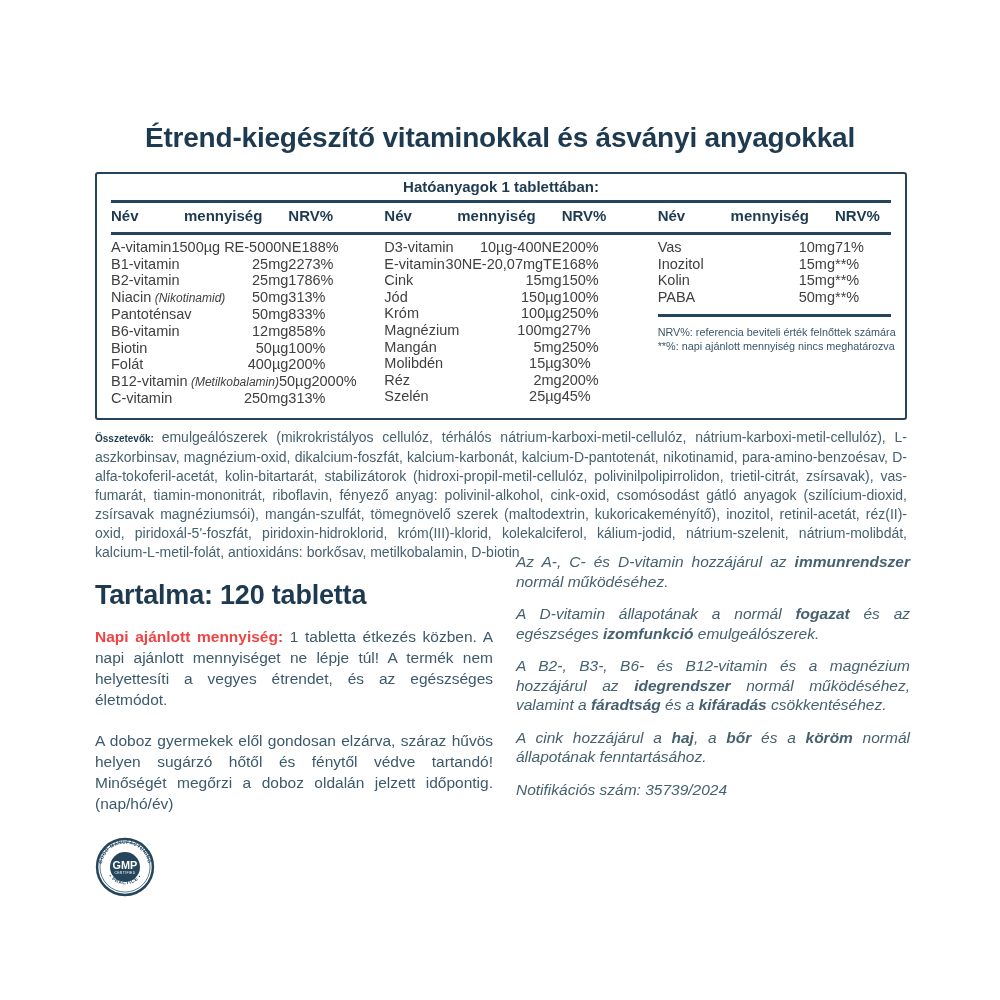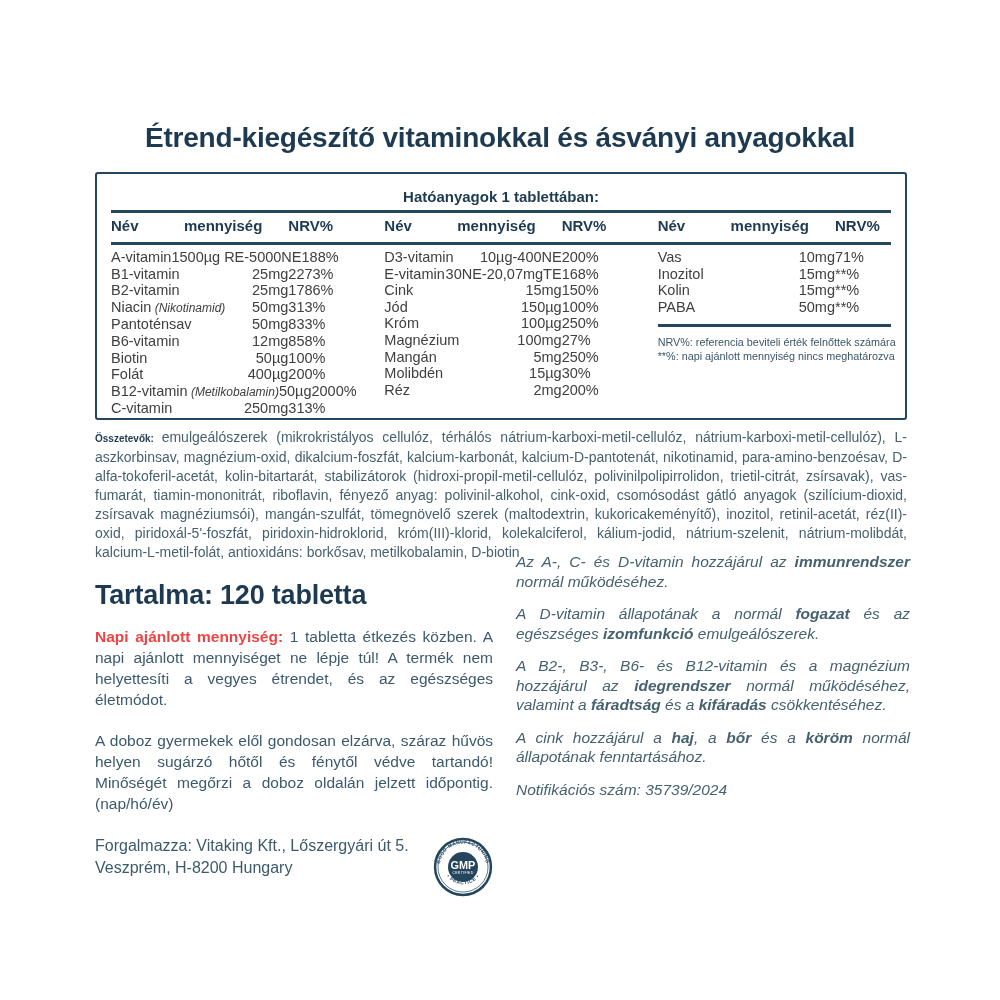--- a/index.html
+++ b/index.html
@@ -9,21 +9,21 @@
     font-family:"Liberation Sans", sans-serif; color:#3c5568; overflow:hidden;
   }
   
   .title {
     position:absolute; top:122px; left:0; width:1000px; text-align:center;
     font-size:28px; font-weight:bold; color:#1d3a50; letter-spacing:-0.2px;
   }
   
   .facts-box {
     position:absolute; left:95px; top:172px; width:812px; height:248px;
-    border:2px solid #24455c; border-radius:3px; padding:12px 14px 0 14px;
+    border:2px solid #24455c; border-radius:3px; padding:2px 14px 0 14px;
   }
   .facts-title { text-align:center; font-size:15px; font-weight:bold; color:#1d3a50; margin-top:2px; }
   .rule { height:3px; background:#24455c; margin-top:5px; }
   .cols { display:flex; gap:40px; }
   .col { flex:1 1 0; min-width:0; }
   .n-row { display:flex; align-items:baseline; white-space:nowrap; font-size:14.5px; line-height:16.6px; color:#404040; }
   .n-name { flex:1 1 auto; overflow:visible; }
   .n-qty { text-align:right; }
   .n-nrv { flex:0 0 56px; }
   .header-row { margin-top:2px; }
@@ -186,20 +186,25 @@
           <div class="n-row">
             <span class="n-name">Molibdén</span>
             <span class="n-qty">15µg</span>
             <span class="n-nrv">30%</span>
           </div>
           <div class="n-row">
             <span class="n-name">Réz</span>
             <span class="n-qty">2mg</span>
             <span class="n-nrv">200%</span>
           </div>
+          <div class="n-row">
+            <span class="n-name">Szelén</span>
+            <span class="n-qty">25µg</span>
+            <span class="n-nrv">45%</span>
+          </div>
         </div>
       <div class="col">
         <div>
             <div class="n-row">
               <span class="n-name">Vas</span>
               <span class="n-qty">10mg</span>
               <span class="n-nrv">71%</span>
             </div>
             <div class="n-row">
               <span class="n-name">Inozitol</span>
@@ -224,24 +229,20 @@
     </div>
   </section>
 
   <p class="ingredients"><span class="seg-bold">Összetevők: </span><span>emulgeálószerek (mikrokristályos cellulóz, térhálós nátrium-karboxi-metil-cellulóz, nátrium-karboxi-metil-cellulóz), L-aszkorbinsav, magnézium-oxid, dikalcium-foszfát, kalcium-karbonát, kalcium-D-pantotenát, nikotinamid, para-amino-benzoésav, D-alfa-tokoferil-acetát, kolin-bitartarát, stabilizátorok (hidroxi-propil-metil-cellulóz, polivinilpolipirrolidon, trietil-citrát, zsírsavak), vas-fumarát, tiamin-mononitrát, riboflavin, fényező anyag: polivinil-alkohol, cink-oxid, csomósodást gátló anyagok (szilícium-dioxid, zsírsavak magnéziumsói), mangán-szulfát, tömegnövelő szerek (maltodextrin, kukoricakeményítő), inozitol, retinil-acetát, réz(II)-oxid, piridoxál-5'-foszfát, piridoxin-hidroklorid, króm(III)-klorid, kolekalciferol, kálium-jodid, nátrium-szelenit, nátrium-molibdát, kalcium-L-metil-folát, antioxidáns: borkősav, metilkobalamin, D-biotin</span></p>
 
   <div class="bottom-left">
     <h2 class="contents-heading">Tartalma: 120 tabletta</h2>
     <p class="usage"><span class="seg-bold">Napi ajánlott mennyiség: </span><span>1 tabletta étkezés közben. A napi ajánlott mennyiséget ne lépje túl! A termék nem helyettesíti a vegyes étrendet, és az egészséges életmódot.</span></p>
     <p class="storage">A doboz gyermekek elől gondosan elzárva, száraz hűvös helyen sugárzó hőtől és fénytől védve tartandó! Minőségét megőrzi a doboz oldalán jelzett időpontig. (nap/hó/év)</p>
     <div class="distributor-row">
-      <p class="distributor">
-        <span>Forgalmazza: Vitaking Kft., Lőszergyári út 5.</span>
-        <span>Veszprém, H-8200 Hungary</span>
-      </p>
       <svg class="gmp-badge" width="60" height="60" viewBox="0 0 58 58">
         <defs>
           <path id="arcTop" d="M 6.5 29 A 22.5 22.5 0 0 1 51.5 29" fill="none"></path>
           <path id="arcBottom" d="M 9.5 31.5 A 20.5 20.5 0 0 0 48.5 31.5" fill="none"></path>
         </defs>
         <circle cx="29" cy="29" r="27" fill="none" stroke="#24455c" stroke-width="2.4"></circle>
         <circle cx="29" cy="29" r="24.2" fill="none" stroke="#24455c" stroke-width="0.7"></circle>
         <circle cx="29" cy="29" r="14.5" fill="#24455c"></circle>
         <text font-family="Liberation Sans, sans-serif" font-size="4.6" font-weight="bold" fill="#24455c" letter-spacing="0.45">
           <textPath href="#arcTop" startOffset="50%" text-anchor="middle">GOOD MANUFACTURING</textPath>

